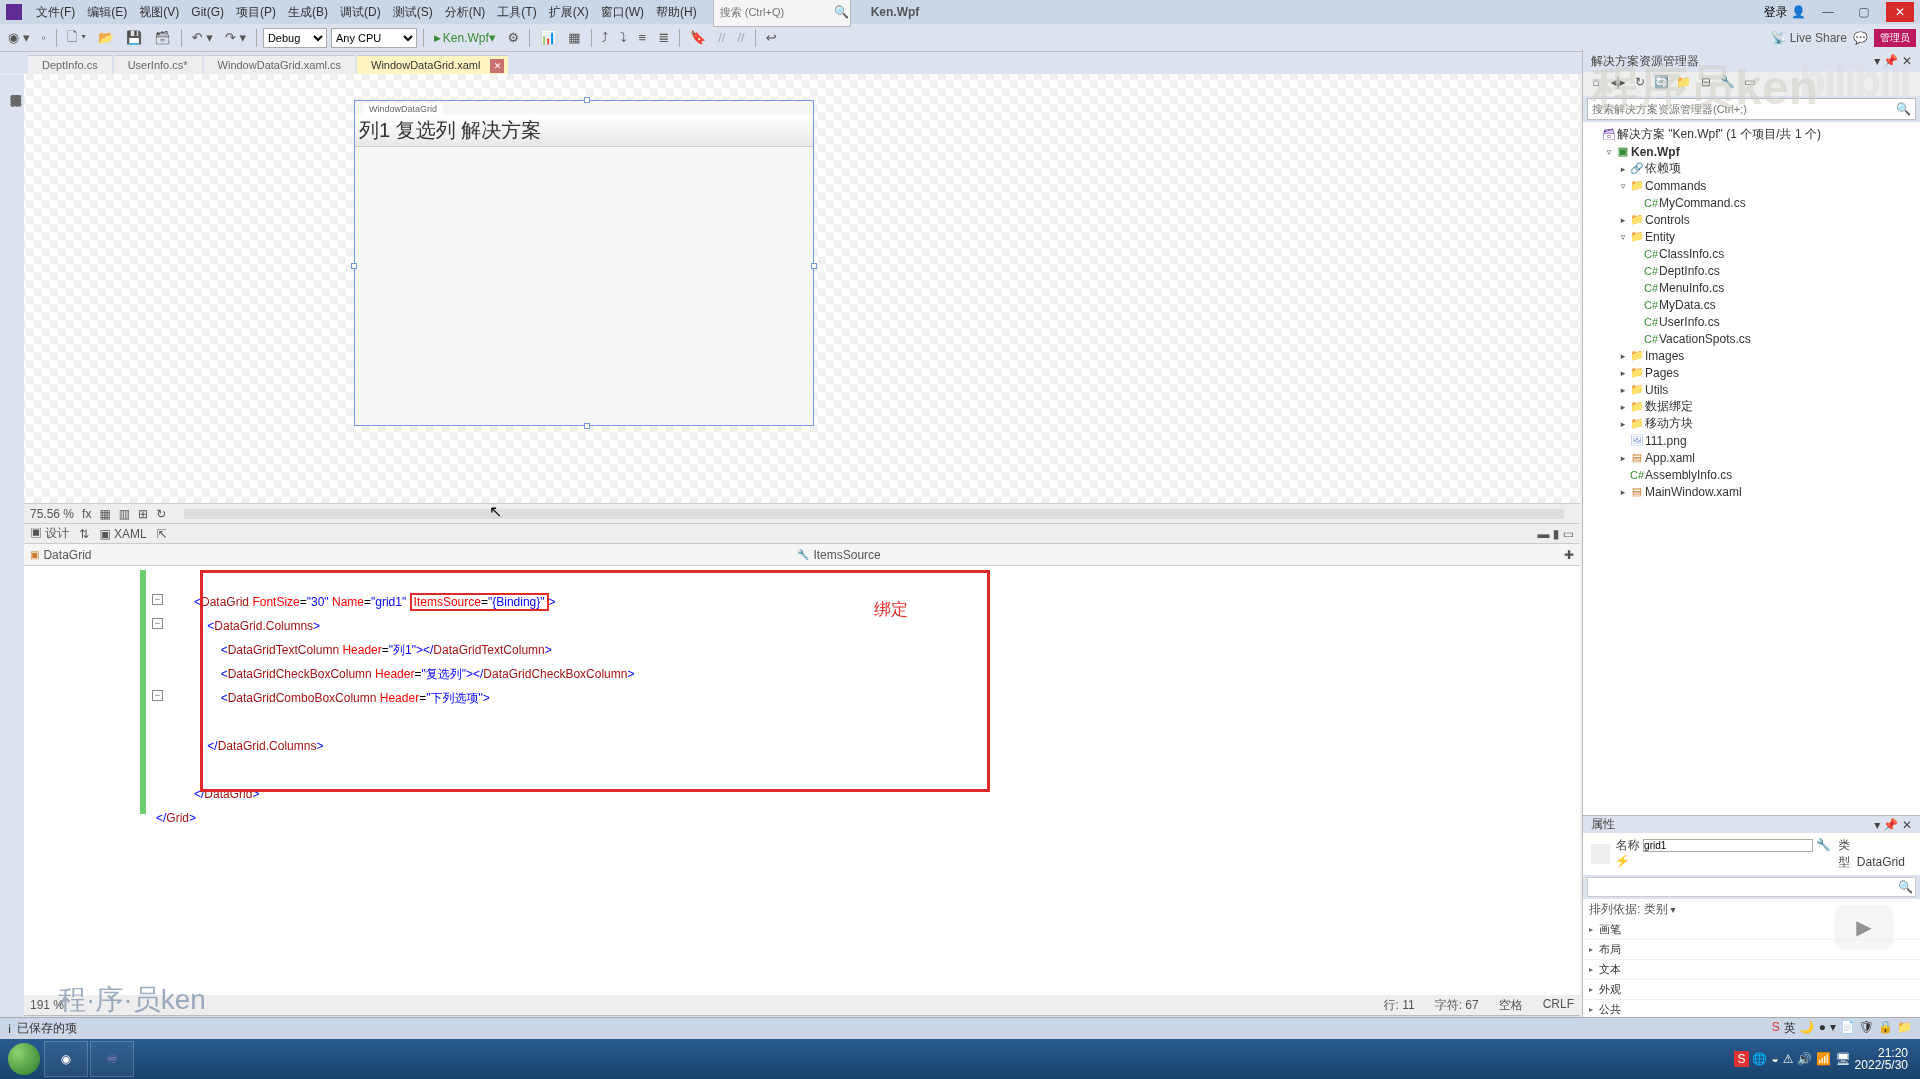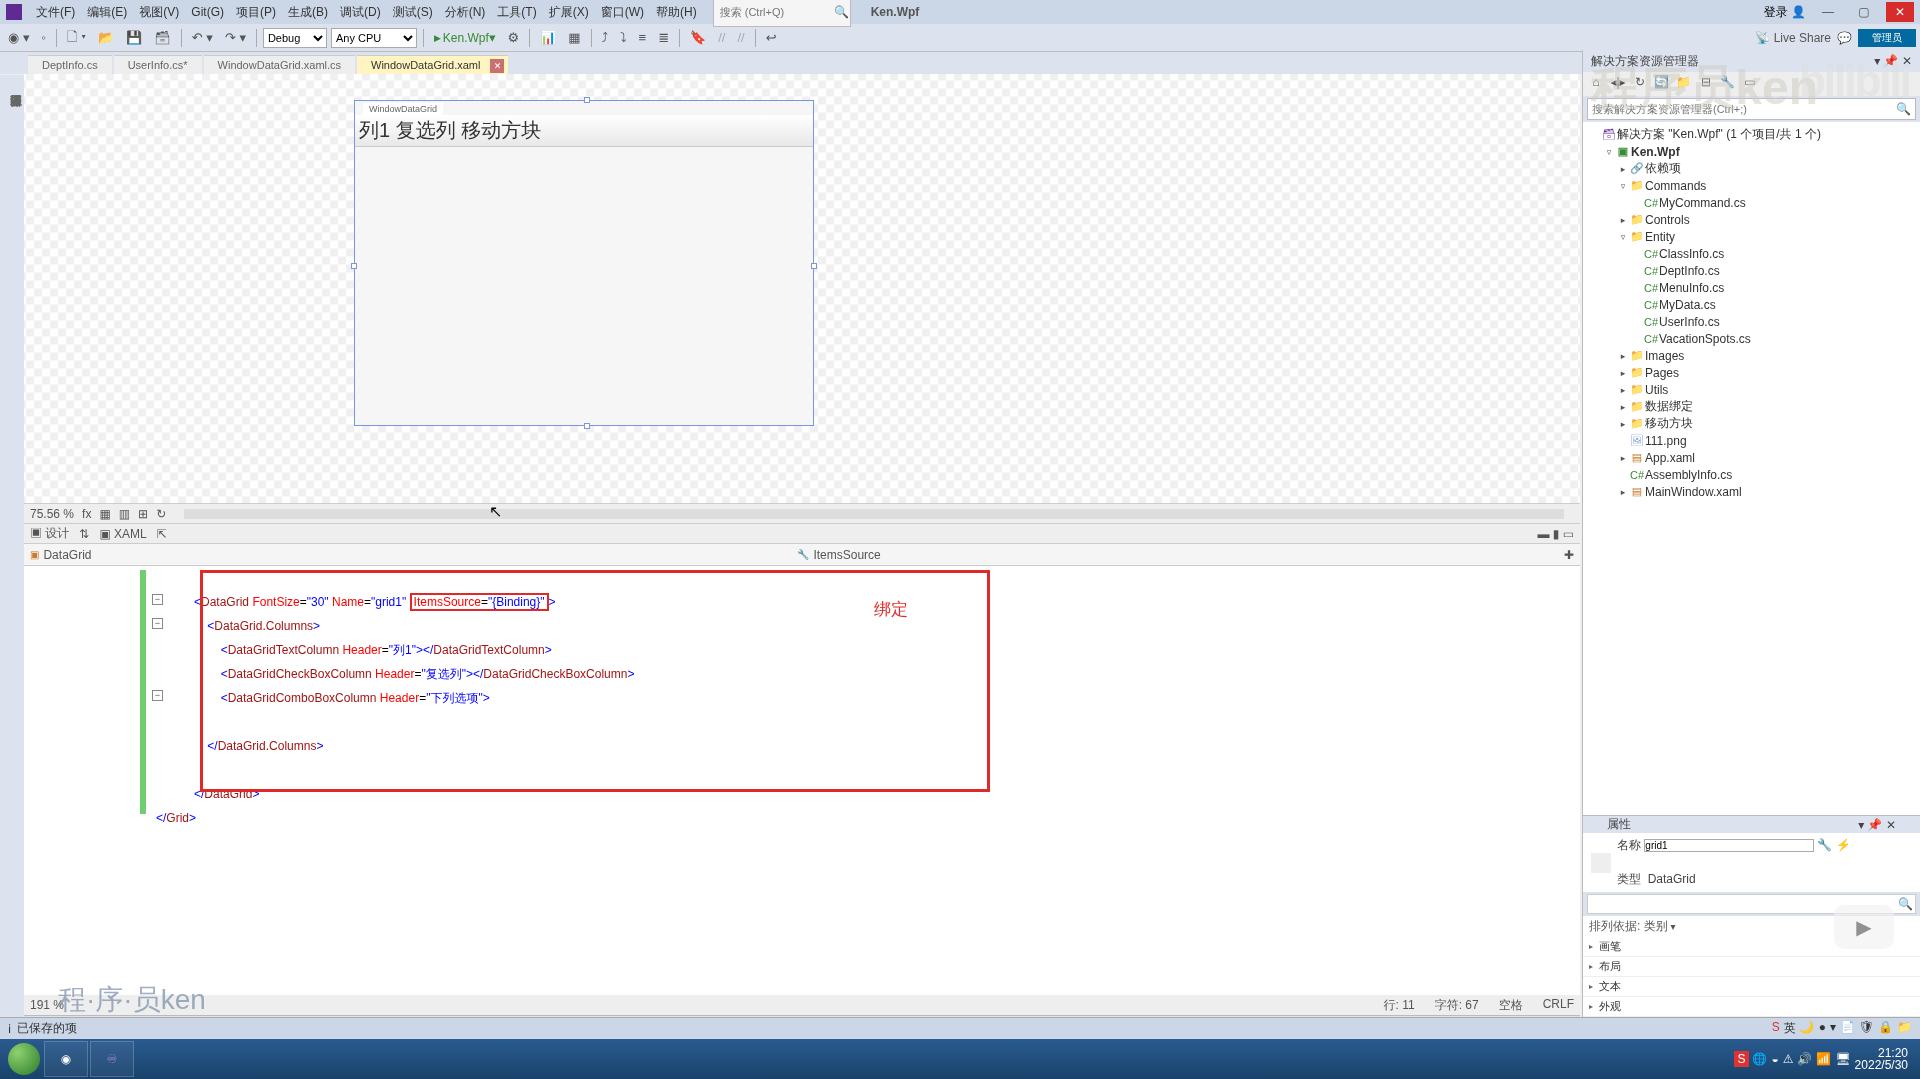--- a/index.html
+++ b/index.html
@@ -67,24 +67,24 @@
 .se-tree .node { display: flex; align-items: center; height: 17px; font-size: 11px; color: #333; white-space: nowrap; }
 .se-tree .node .exp { width: 12px; color: #555; font-size: 9px; text-align: center; }
 .se-tree .node .ic { width: 16px; text-align: center; font-size: 11px; }
 .ic-sln { color: #5e2b93; }
 .ic-proj { color: #388a34; font-weight: bold; }
 .ic-folder { color: #dcb67a; }
 .ic-cs { color: #388a34; }
 .ic-xaml { color: #c77d2a; }
 .ic-img { color: #7a96df; }
 .properties-pane { background: #dce2ee; border-top: 1px solid #bbb; display: flex; flex-direction: column; }
-.prop-title { height: 20px; display: flex; align-items: center; padding: 0 24px; font-size: 11px; color: #444; }
+.prop-title { height: 20px; display: flex; align-items: center; padding: 0 8px; font-size: 11px; color: #444; }
 .prop-header { background: #fff; padding: 4px 8px; display: flex; align-items: center; gap: 6px; }
 .prop-header .pico { width: 20px; height: 20px; background: #eee; }
-.prop-header .plabels { display: flex; flex-direction: column; font-size: 10px; color: #444; gap: 17px; }
+.prop-header .plabels { display: flex; flex-direction: row; font-size: 10px; color: #444; gap: 3px; }
 .prop-header input { border: 1px solid #aaa; font-size: 10px; width: 170px; }
 .prop-search { height: 20px; background: #fff; border: 1px solid #ccc; margin: 2px 4px; }
 .prop-cats { background: #fff; flex: 1; }
 .prop-cats .cat { height: 20px; display: flex; align-items: center; padding: 0 6px; font-size: 11px; color: #333; border-bottom: 1px solid #eee; }
 .prop-cats .cat .exp { width: 10px; font-size: 8px; color: #666; }
 .taskbar { position: absolute; left: 0; right: 0; bottom: 0; height: 40px; background: linear-gradient(#2a5b8f, #19426b); display: flex; align-items: center; padding: 0 4px; }
 .taskbar .start { width: 40px; height: 36px; display: flex; align-items: center; justify-content: center; }
 .taskbar .start .orb { width: 32px; height: 32px; border-radius: 50%; background: radial-gradient(circle at 30% 30%, #8fd16f, #2a7a2a); }
 .taskbar .tbi { width: 44px; height: 36px; display: flex; align-items: center; justify-content: center; border: 1px solid rgba(255,255,255,0.2); margin-right: 2px; background: rgba(255,255,255,0.05); }
 .taskbar .tray { margin-left: auto; display: flex; align-items: center; gap: 4px; color: #fff; font-size: 10px; padding-right: 8px; }
@@ -143,40 +143,40 @@
   <span class="tb-btn">≣</span>
   <span class="sep"></span>
   <span class="tb-btn">🔖</span>
   <span class="tb-btn" style="opacity:0.4">//</span>
   <span class="tb-btn" style="opacity:0.4">//</span>
   <span class="sep"></span>
   <span class="tb-btn">↩</span>
   <div class="right-tools">
     <span>📡 <span>Live Share</span></span>
     <span>💬</span>
-    <span style="background:#0369a1;color:#fff;padding:2px 14px;font-size:10px">管理员</span>
+    <span style="background:#be185d;color:#fff;padding:2px 6px;font-size:10px">管理员</span>
   </div>
 </div>
 
 <div class="tabstrip" id="tabstrip">
     <div class="tab">DeptInfo.cs</div>
     <div class="tab dirty">UserInfo.cs</div>
     <div class="tab">WindowDataGrid.xaml.cs</div>
     <div class="tab active">WindowDataGrid.xaml<span class="tclose">✕</span></div>
   </div>
 
 <div class="left-toolstrip" id="lefttools">
     <div>服务器资源管理器</div>
   </div>
 
 <div class="main">
   <div class="designer-pane">
     <div class="window-preview">
       <div class="wtitle">WindowDataGrid</div>
-      <div class="wheader">列1 复选列 移动方块</div>
+      <div class="wheader">列1 复选列 解决方案</div>
       <div class="handle" style="left:-4px;top:50%"></div>
       <div class="handle" style="right:-4px;top:50%"></div>
       <div class="handle" style="left:50%;top:-4px"></div>
       <div class="handle" style="left:50%;bottom:-4px"></div>
     </div>
     <div class="cursor">↖</div>
   </div>
   <div class="designer-statusbar">
     <span>75.56 %</span>
     <span>fx</span>

